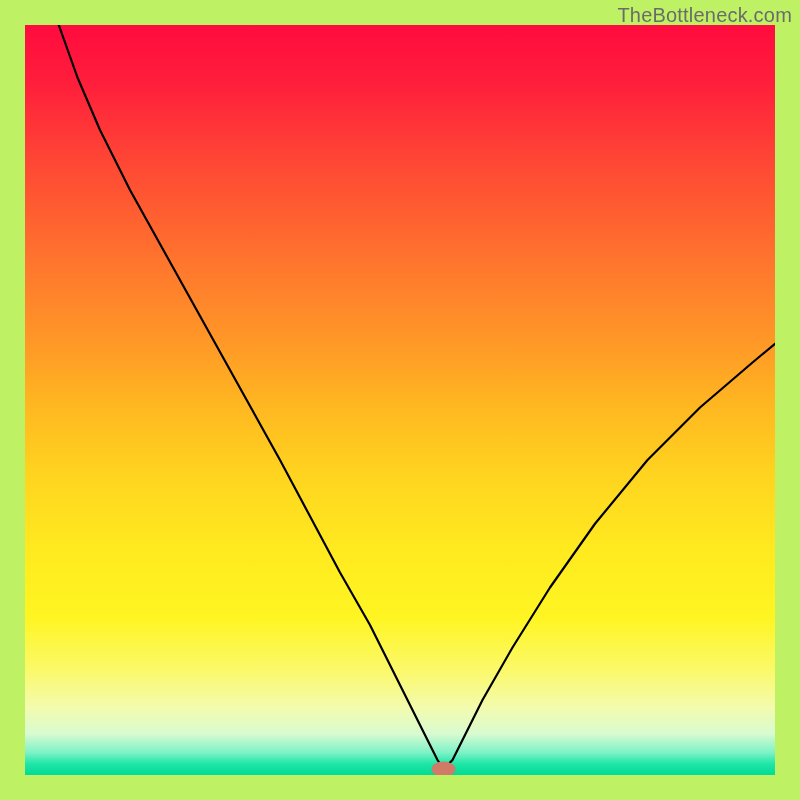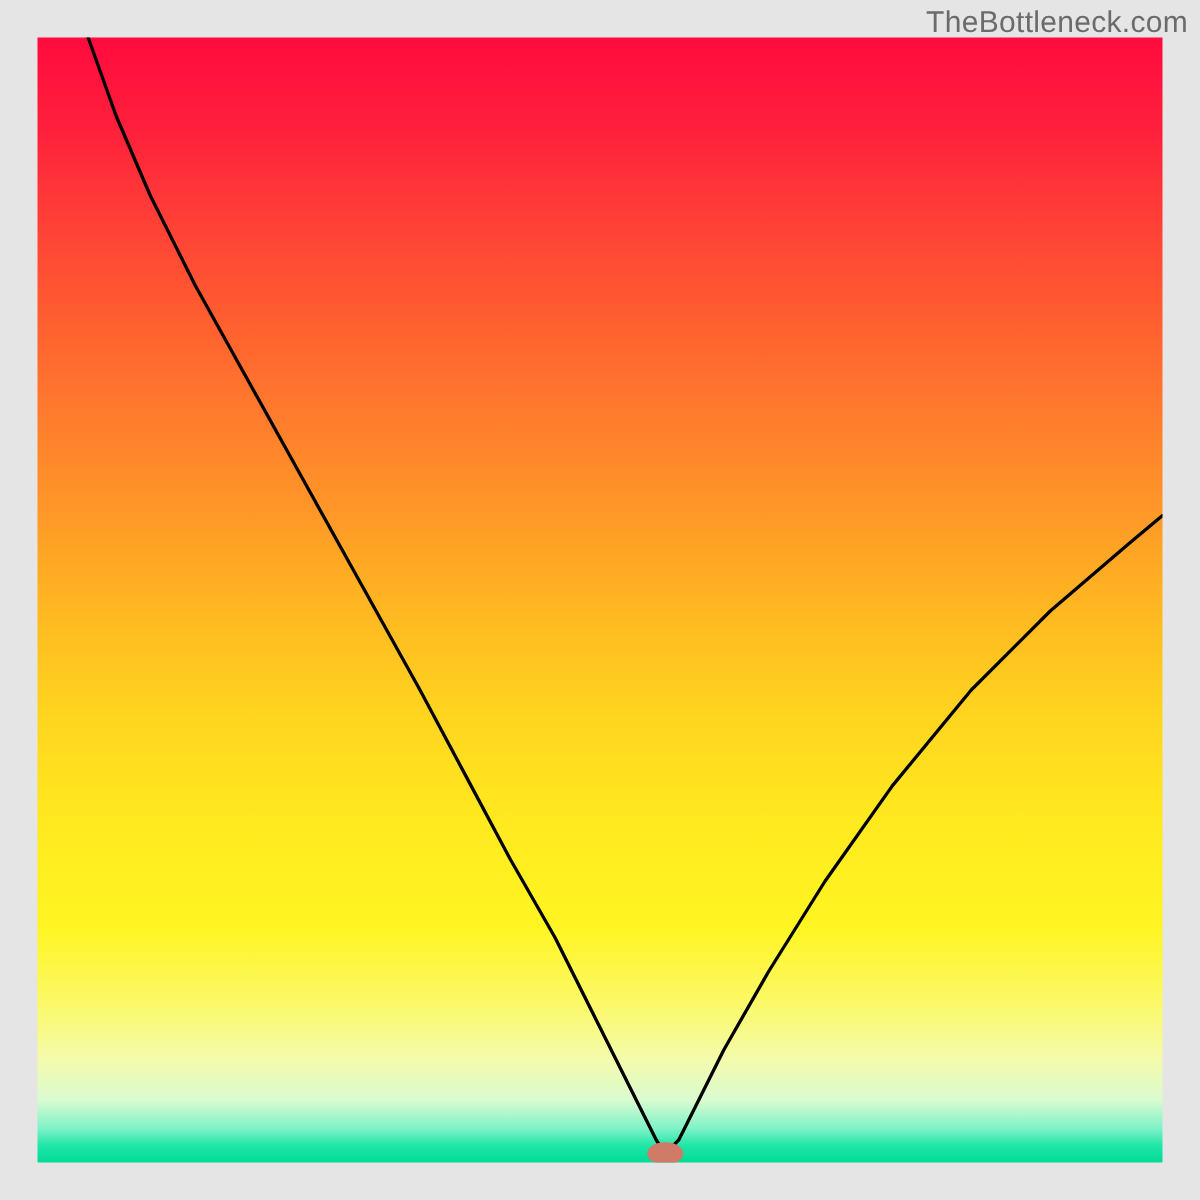--- a/index.html
+++ b/index.html
@@ -8,21 +8,21 @@
     width: 800px;
     height: 800px;
     background: #000;
     overflow: hidden;
     font-family: Arial, Helvetica, sans-serif;
   }
   .frame {
     position: relative;
     width: 800px;
     height: 800px;
-    background: #e5e5e5;
+    background: #bef264;
   }
   .plot-area {
     position: absolute;
     left: 25px;
     top: 25px;
     width: 750px;
     height: 750px;
     background: linear-gradient(
       to bottom,
       #ff0b3e 0%,

